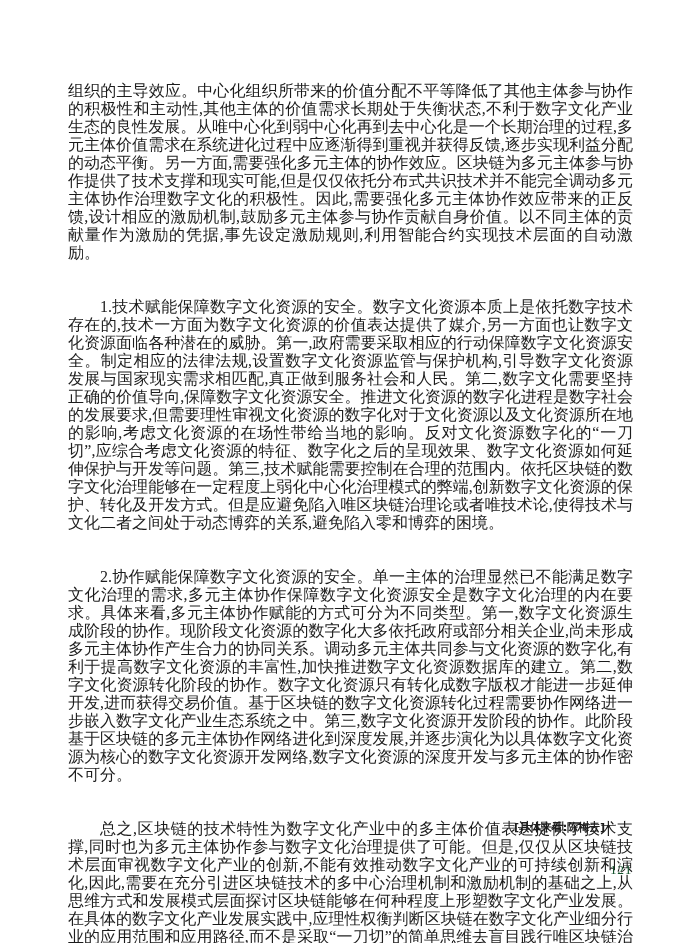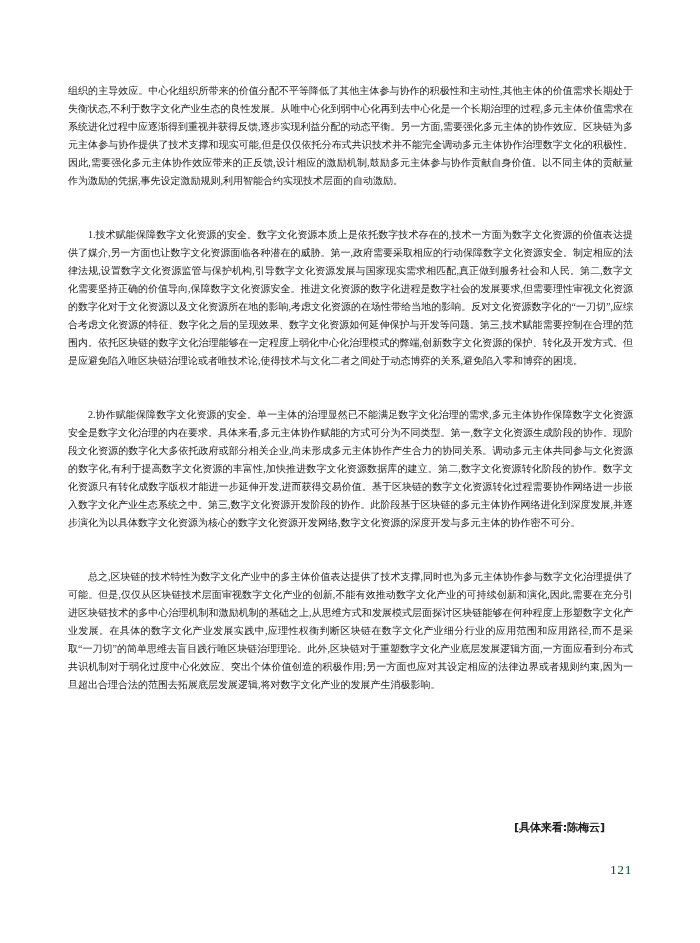--- a/index.html
+++ b/index.html
@@ -27,21 +27,21 @@
 
   .text-column {
     position: absolute;
     left: 68px;
     top: 82px;
     width: 565px;
   }
 
   p.para {
     margin: 0;
-    font-size: 10px;
+    font-size: 16px;
     line-height: 18.0px;
     text-align: justify;
     text-justify: inter-character;
     text-align-last: left;
     letter-spacing: 0.0px;
     color: #1c1c1c;
     font-family: "Liberation Serif", "DejaVu Serif", serif;
   }
 
   p.para.indent {

